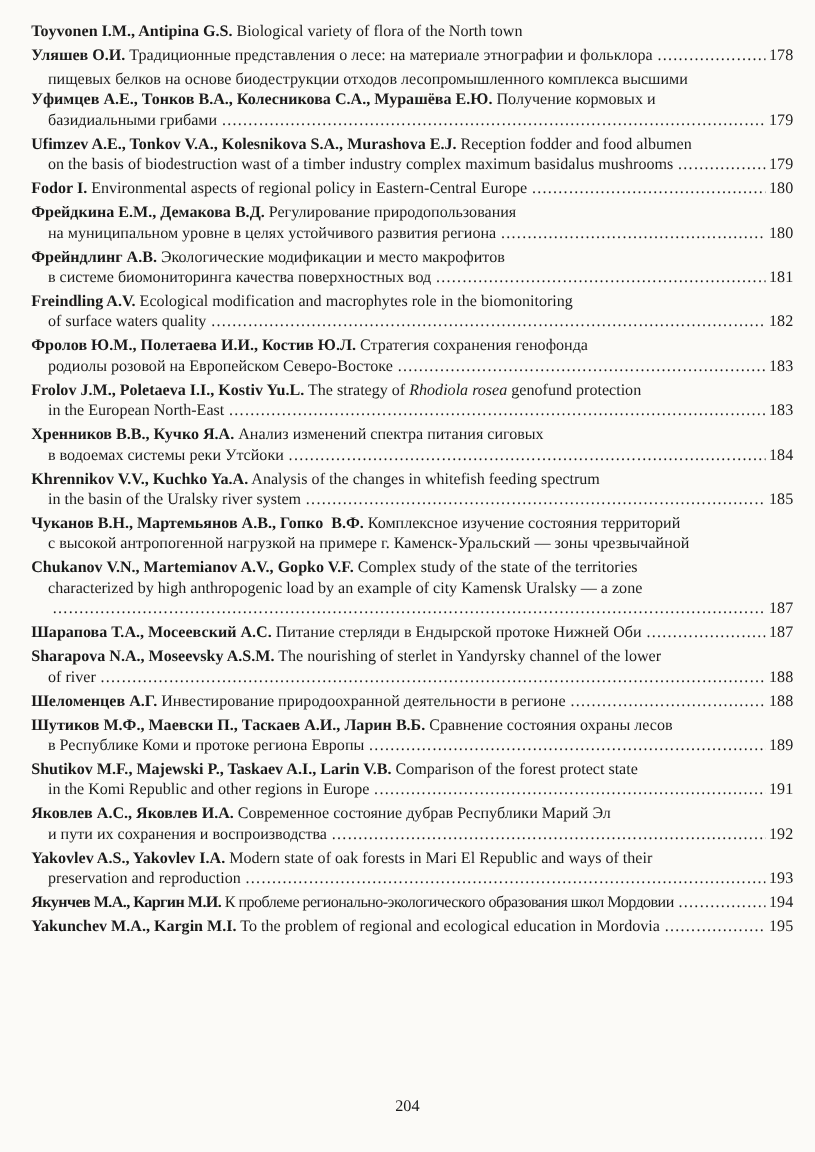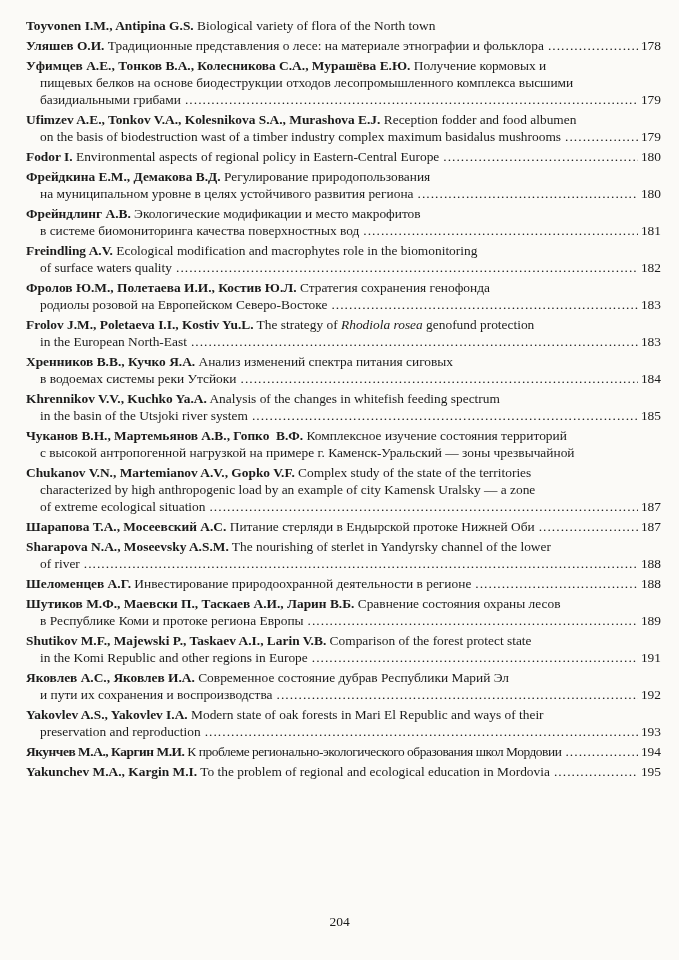--- a/index.html
+++ b/index.html
@@ -57,22 +57,22 @@
 
 <div class="sheet">
   <div class="toc" id="toc-list">
       <div class="entry">
         <div class="line first"><span class="t"><span class="b">Toyvonen I.M., Antipina G.S.</span><span> Biological variety of flora of the North town</span></span></div>
       </div>
       <div class="entry">
         <div class="line first last"><span class="t"><span class="b">Уляшев О.И.</span><span> Традиционные представления о лесе: на материале этнографии и фольклора</span></span><span class="dots"></span><span class="page-num">178</span></div>
       </div>
       <div class="entry">
+        <div class="line cont"><span class="t"><span>пищевых белков на основе биодеструкции отходов лесопромышленного комплекса высшими</span></span></div>
         <div class="line first"><span class="t"><span class="b">Уфимцев А.Е., Тонков В.А., Колесникова С.А., Мурашёва Е.Ю.</span><span> Получение кормовых и</span></span></div>
-        <div class="line cont"><span class="t"><span>пищевых белков на основе биодеструкции отходов лесопромышленного комплекса высшими</span></span></div>
         <div class="line cont last"><span class="t"><span>базидиальными грибами</span></span><span class="dots"></span><span class="page-num">179</span></div>
       </div>
       <div class="entry">
         <div class="line first"><span class="t"><span class="b">Ufimzev A.E., Tonkov V.A., Kolesnikova S.A., Murashova E.J.</span><span> Reception fodder and food albumen</span></span></div>
         <div class="line cont last"><span class="t"><span>on the basis of biodestruction wast of a timber industry complex maximum basidalus mushrooms</span></span><span class="dots"></span><span class="page-num">179</span></div>
       </div>
       <div class="entry">
         <div class="line first last"><span class="t"><span class="b">Fodor I.</span><span> Environmental aspects of regional policy in Eastern-Central Europe</span></span><span class="dots"></span><span class="page-num">180</span></div>
       </div>
       <div class="entry">
@@ -94,30 +94,30 @@
       <div class="entry">
         <div class="line first"><span class="t"><span class="b">Frolov J.M., Poletaeva I.I., Kostiv Yu.L.</span><span> The strategy of </span><span class="i">Rhodiola rosea</span><span> genofund protection</span></span></div>
         <div class="line cont last"><span class="t"><span>in the European North-East</span></span><span class="dots"></span><span class="page-num">183</span></div>
       </div>
       <div class="entry">
         <div class="line first"><span class="t"><span class="b">Хренников В.В., Кучко Я.А.</span><span> Анализ изменений спектра питания сиговых</span></span></div>
         <div class="line cont last"><span class="t"><span>в водоемах системы реки Утсйоки</span></span><span class="dots"></span><span class="page-num">184</span></div>
       </div>
       <div class="entry">
         <div class="line first"><span class="t"><span class="b">Khrennikov V.V., Kuchko Ya.A.</span><span> Analysis of the changes in whitefish feeding spectrum</span></span></div>
-        <div class="line cont last"><span class="t"><span>in the basin of the Utsjoki river system</span></span><span class="dots"></span><span class="page-num">185</span></div>
+        <div class="line cont last"><span class="t"><span>in the basin of the Uralsky river system</span></span><span class="dots"></span><span class="page-num">185</span></div>
       </div>
       <div class="entry">
         <div class="line first"><span class="t"><span class="b">Чуканов В.Н., Мартемьянов А.В., Гопко  В.Ф.</span><span> Комплексное изучение состояния территорий</span></span></div>
         <div class="line cont"><span class="t"><span>с высокой антропогенной нагрузкой на примере г. Каменск-Уральский — зоны чрезвычайной</span></span></div>
       </div>
       <div class="entry">
         <div class="line first"><span class="t"><span class="b">Chukanov V.N., Martemianov A.V., Gopko V.F.</span><span> Complex study of the state of the territories</span></span></div>
         <div class="line cont"><span class="t"><span>characterized by high anthropogenic load by an example of city Kamensk Uralsky — a zone</span></span></div>
-        <div class="line cont last"><span class="t"><span>of extreme ecological situation</span></span><span class="dots"></span><span class="page-num">187</span></div>
+        <div class="line cont last"><span class="dots"></span><span class="page-num">187</span></div>
       </div>
       <div class="entry">
         <div class="line first last"><span class="t"><span class="b">Шарапова Т.А., Мосеевский А.С.</span><span> Питание стерляди в Ендырской протоке Нижней Оби</span></span><span class="dots"></span><span class="page-num">187</span></div>
       </div>
       <div class="entry">
         <div class="line first"><span class="t"><span class="b">Sharapova N.A., Moseevsky A.S.M.</span><span> The nourishing of sterlet in Yandyrsky channel of the lower</span></span></div>
         <div class="line cont last"><span class="t"><span>of river</span></span><span class="dots"></span><span class="page-num">188</span></div>
       </div>
       <div class="entry">
         <div class="line first last"><span class="t"><span class="b">Шеломенцев А.Г.</span><span> Инвестирование природоохранной деятельности в регионе</span></span><span class="dots"></span><span class="page-num">188</span></div>

